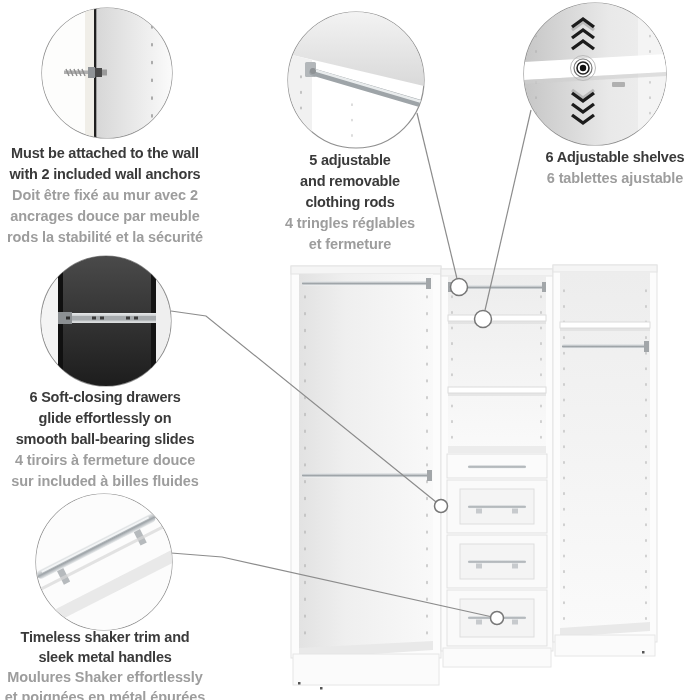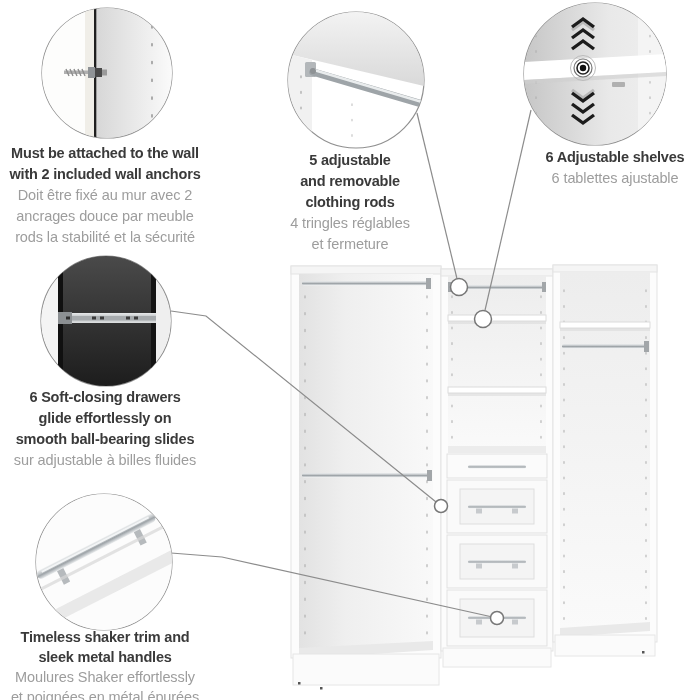--- a/index.html
+++ b/index.html
@@ -2,21 +2,21 @@
 <html><head>
 <meta charset="utf-8">
 <style>
   html,body{margin:0;padding:0;background:#ffffff;}
   .canvas{position:relative;width:700px;height:700px;background:#ffffff;overflow:hidden;
           font-family:"Liberation Sans",sans-serif;}
   svg{position:absolute;left:0;top:0;}
   .callout-text{position:absolute;text-align:center;transform:translateX(-50%);}
   .callout-text span{display:block;white-space:nowrap;font-size:14.5px;line-height:21px;}
   .callout-text .en{color:#3a3a3a;font-weight:bold;letter-spacing:-0.2px;}
-  .callout-text .fr{color:#9d9d9d;font-weight:normal;letter-spacing:-0.1px;}
+  .callout-text .fr{color:#9d9d9d;font-weight:bold;letter-spacing:-0.1px;}
   .ct-handles span{line-height:20px;}
 </style>
 </head>
 <body>
 
 <div class="canvas">
 
 <svg width="700" height="700" viewBox="0 0 700 700">
   <defs>
     <linearGradient id="chromeV" x1="0" y1="0" x2="0" y2="1">
@@ -301,21 +301,22 @@
 
   <div class="callout-text" style="left:595px;top:147px;margin-left:20px;">
     <span class="en">6 Adjustable shelves</span>
     <span class="fr">6 tablettes ajustable</span>
   </div>
 
   <div class="callout-text" style="left:105px;top:387px;">
     <span class="en">6 Soft-closing drawers</span>
     <span class="en">glide effortlessly on</span>
     <span class="en">smooth ball-bearing slides</span>
-    <span class="fr">sur adjustable à billes fluides</span>
+    <span class="fr">4 tiroirs à fermeture douce</span>
+    <span class="fr">sur included à billes fluides</span>
   </div>
 
   <div class="callout-text ct-handles" style="left:105px;top:627px;">
     <span class="en">Timeless shaker trim and</span>
     <span class="en">sleek metal handles</span>
     <span class="fr">Moulures Shaker effortlessly</span>
     <span class="fr">et poignées en métal épurées</span>
   </div>
 
 </div>

